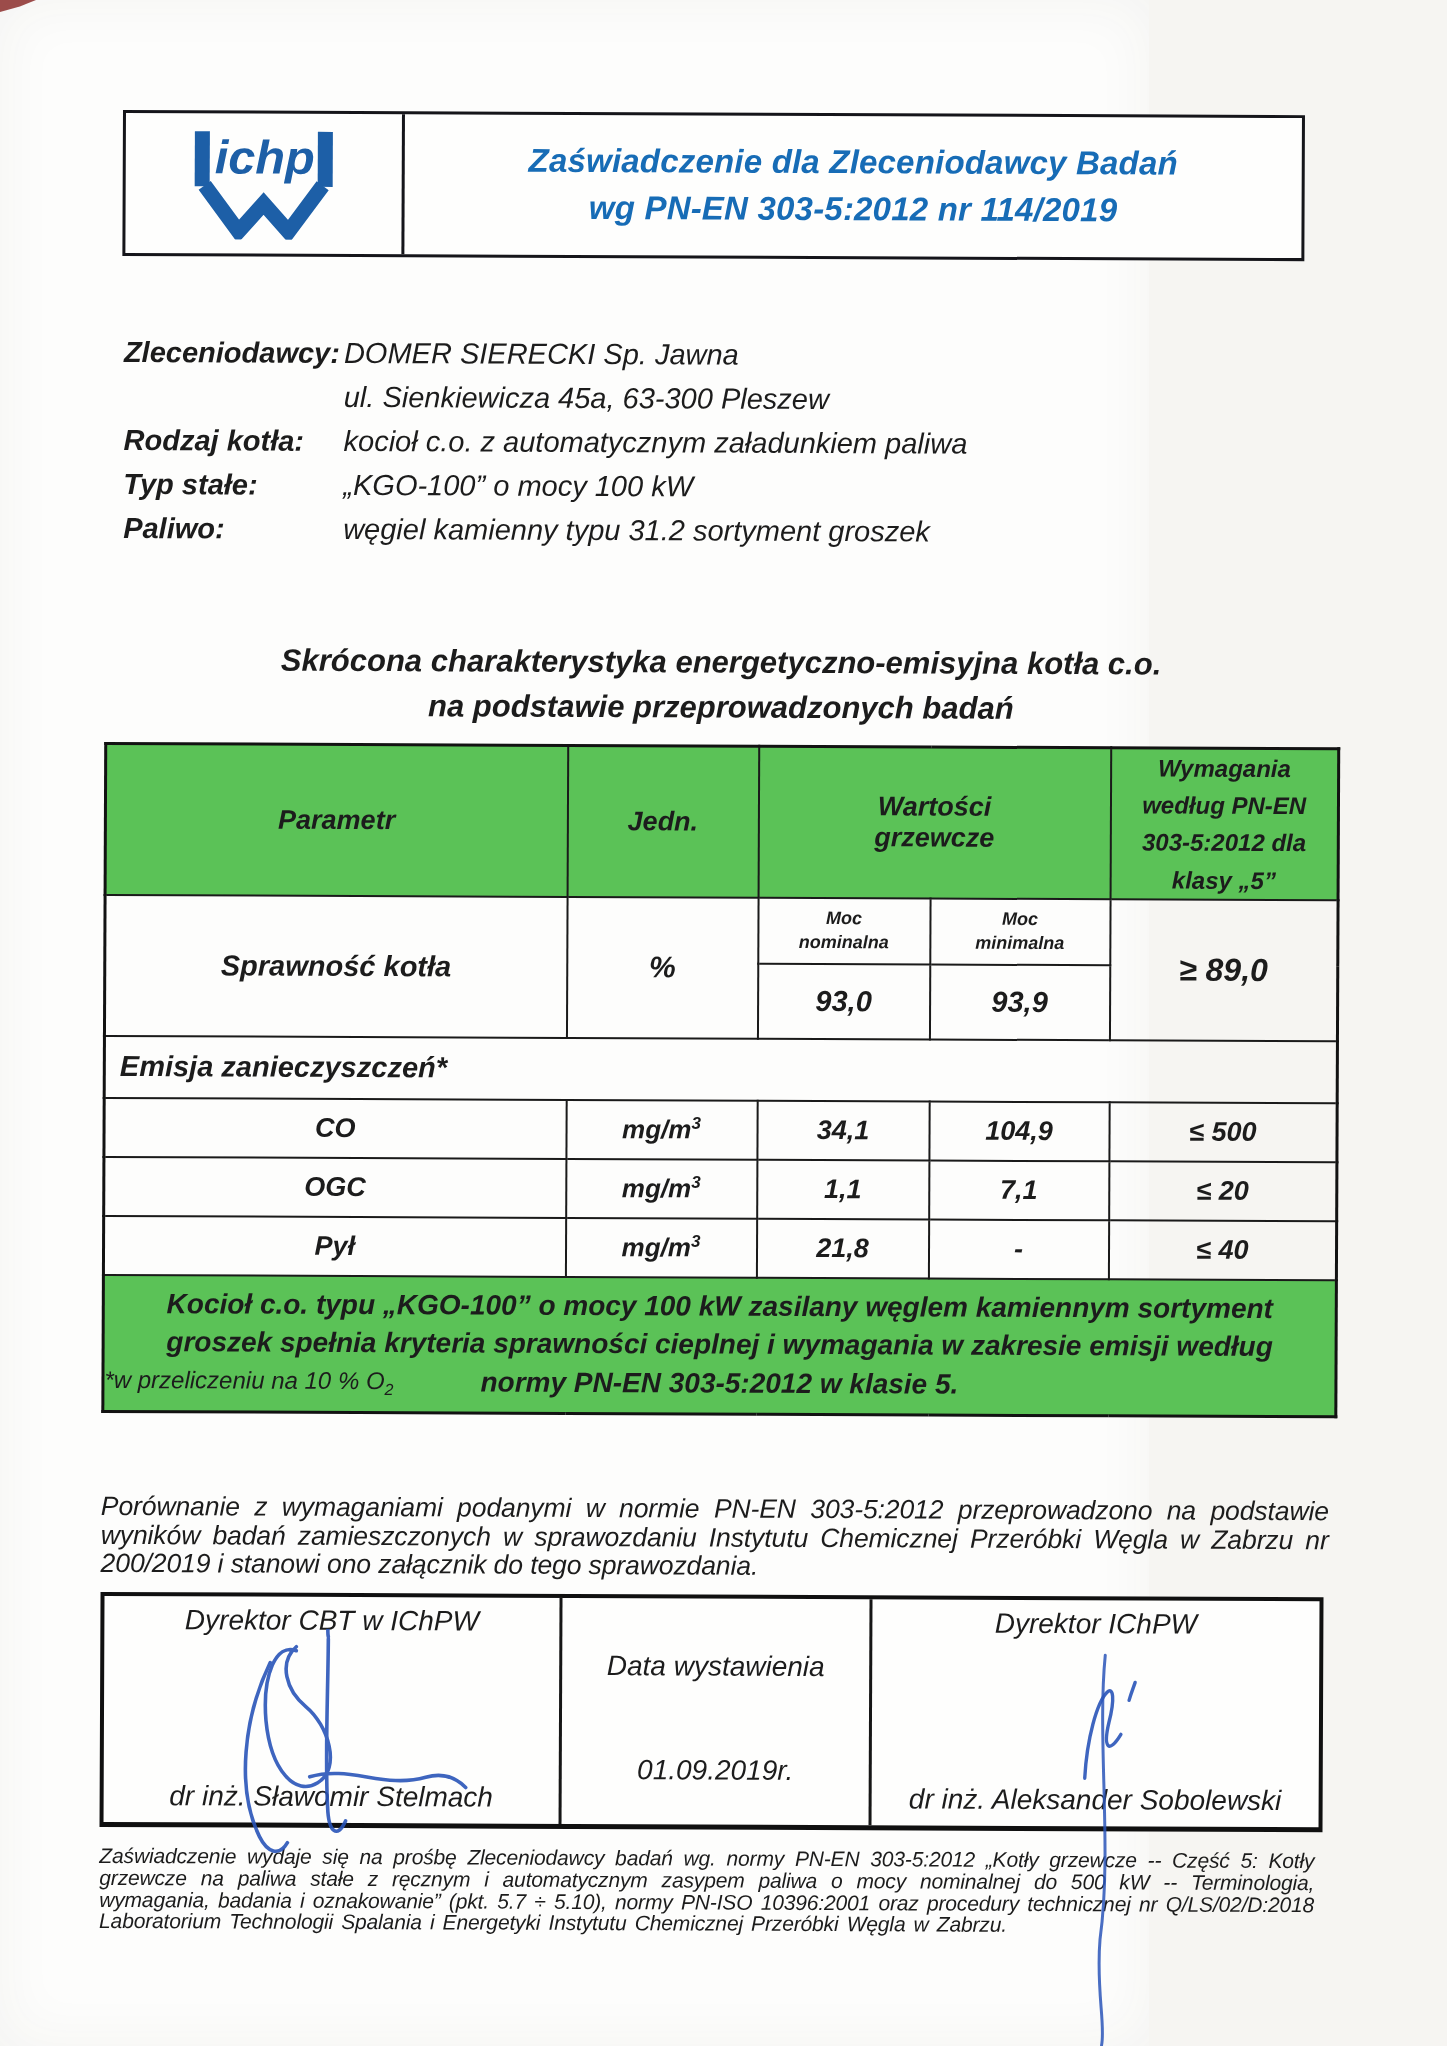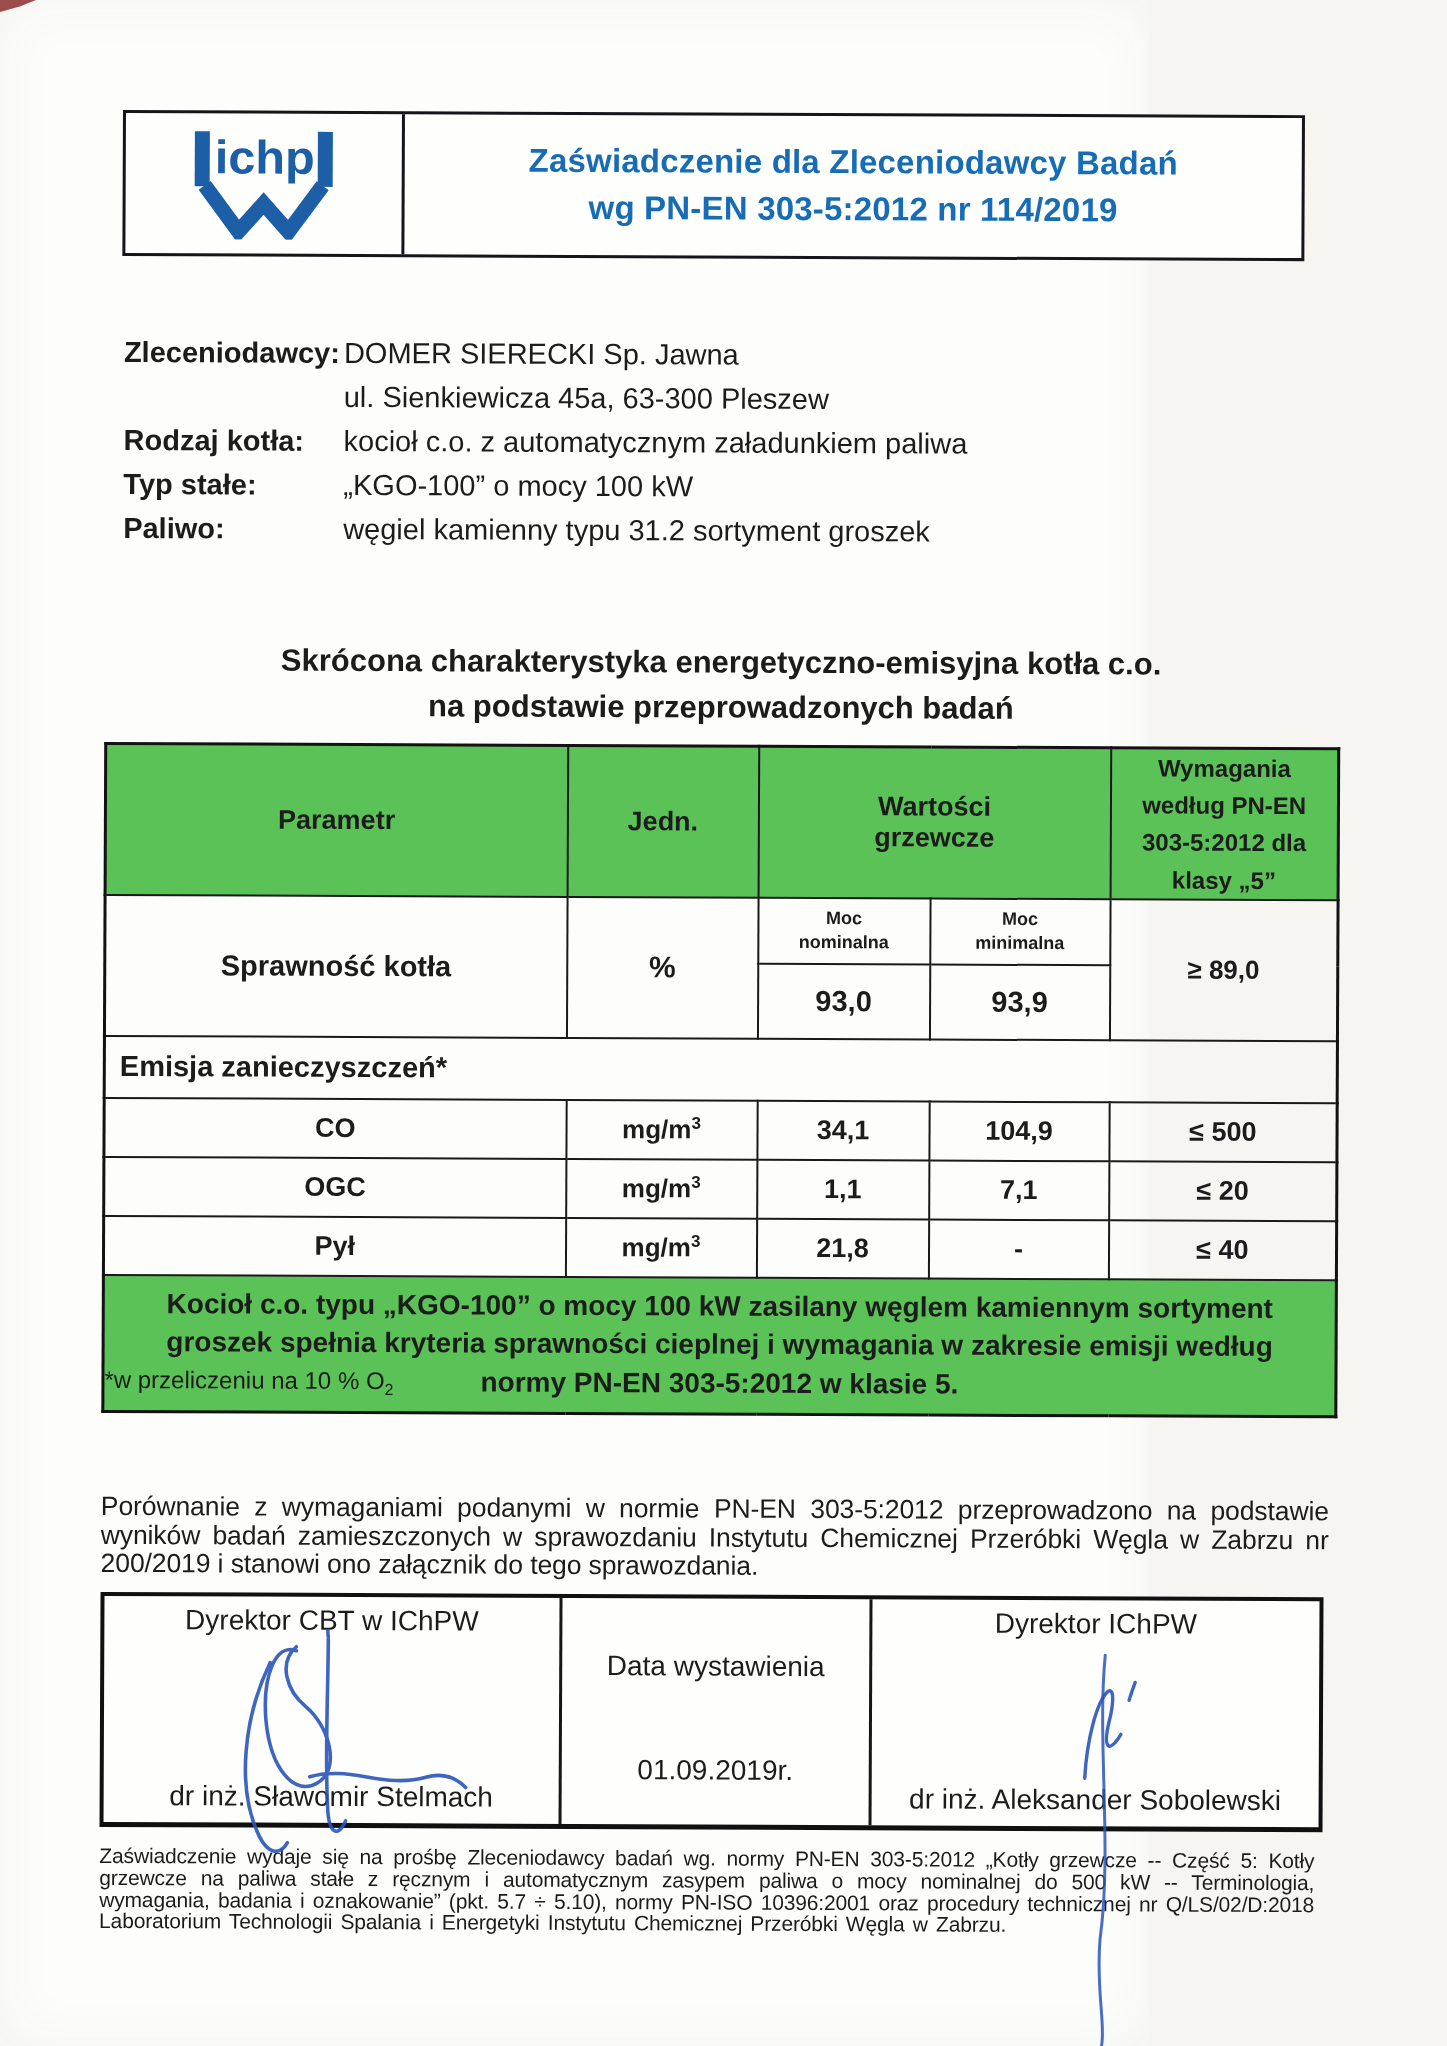--- a/index.html
+++ b/index.html
@@ -7,20 +7,21 @@
     width:1447px;height:2046px;
     background:#f6f5f2;
     font-family:"Liberation Sans", sans-serif;
     color:#1c1c1c;
     overflow:hidden;
   }
   #sheet{
     position:relative;width:1149px;height:2046px;
     background:#fdfdfc;
     box-shadow:inset 0 0 60px rgba(60,55,45,.05);
+    font-style:italic;
   }
   #tilt{
     position:absolute;inset:0;
     transform:rotate(.25deg);
     transform-origin:130px 110px;
   }
   .corner-mark{
     position:absolute;left:0;top:0;width:36px;height:12px;
     background:#8c2e2c;
     clip-path:polygon(0 0,100% 0,55% 55%,0 100%);
@@ -47,21 +48,21 @@
     table-layout:fixed;border:3px solid #121212;}
   table.main td{border:2px solid #1a1a1a;text-align:center;vertical-align:middle;padding:0;}
   tr.thead td{background:var(--green,#5bc257);font-weight:bold;font-size:27px;height:126px;}
   tr.thead td.wym{font-size:24px;line-height:1.55;padding:0 6px;}
   .wrap-narrow{display:inline-block;max-width:150px;}
   .wrap-sub{display:inline-block;max-width:104px;font-size:18px;line-height:1.3;font-weight:bold;}
   td.param{text-align:left;padding-left:16px;font-weight:bold;font-size:29px;}
   td.unit{font-weight:bold;font-size:30px;}
   tr.r-sub td{height:64px;}
   tr.r-val td{height:73px;font-weight:bold;font-size:29px;border-radius:12px;}
-  td.req{font-weight:bold;font-size:26px;}
+  td.req{font-weight:bold;font-size:32px;}
   tr.r-emis td{height:60px;text-align:left;padding-left:14px;font-weight:bold;font-size:29px;}
   tr.r-data td{height:57px;font-weight:bold;font-size:27px;}
   tr.r-data td.unit{font-size:26px;}
   tr.r-data sup{font-size:17px;vertical-align:super;line-height:0;}
   tr.r-band td{background:var(--green,#5bc257);font-weight:bold;font-size:28px;line-height:1.38;
     padding:8px 54px;height:118px;}
   
   .footnote{position:absolute;left:110px;top:1366px;font-size:24px;}
   .footnote sub{font-size:16px;}
   

